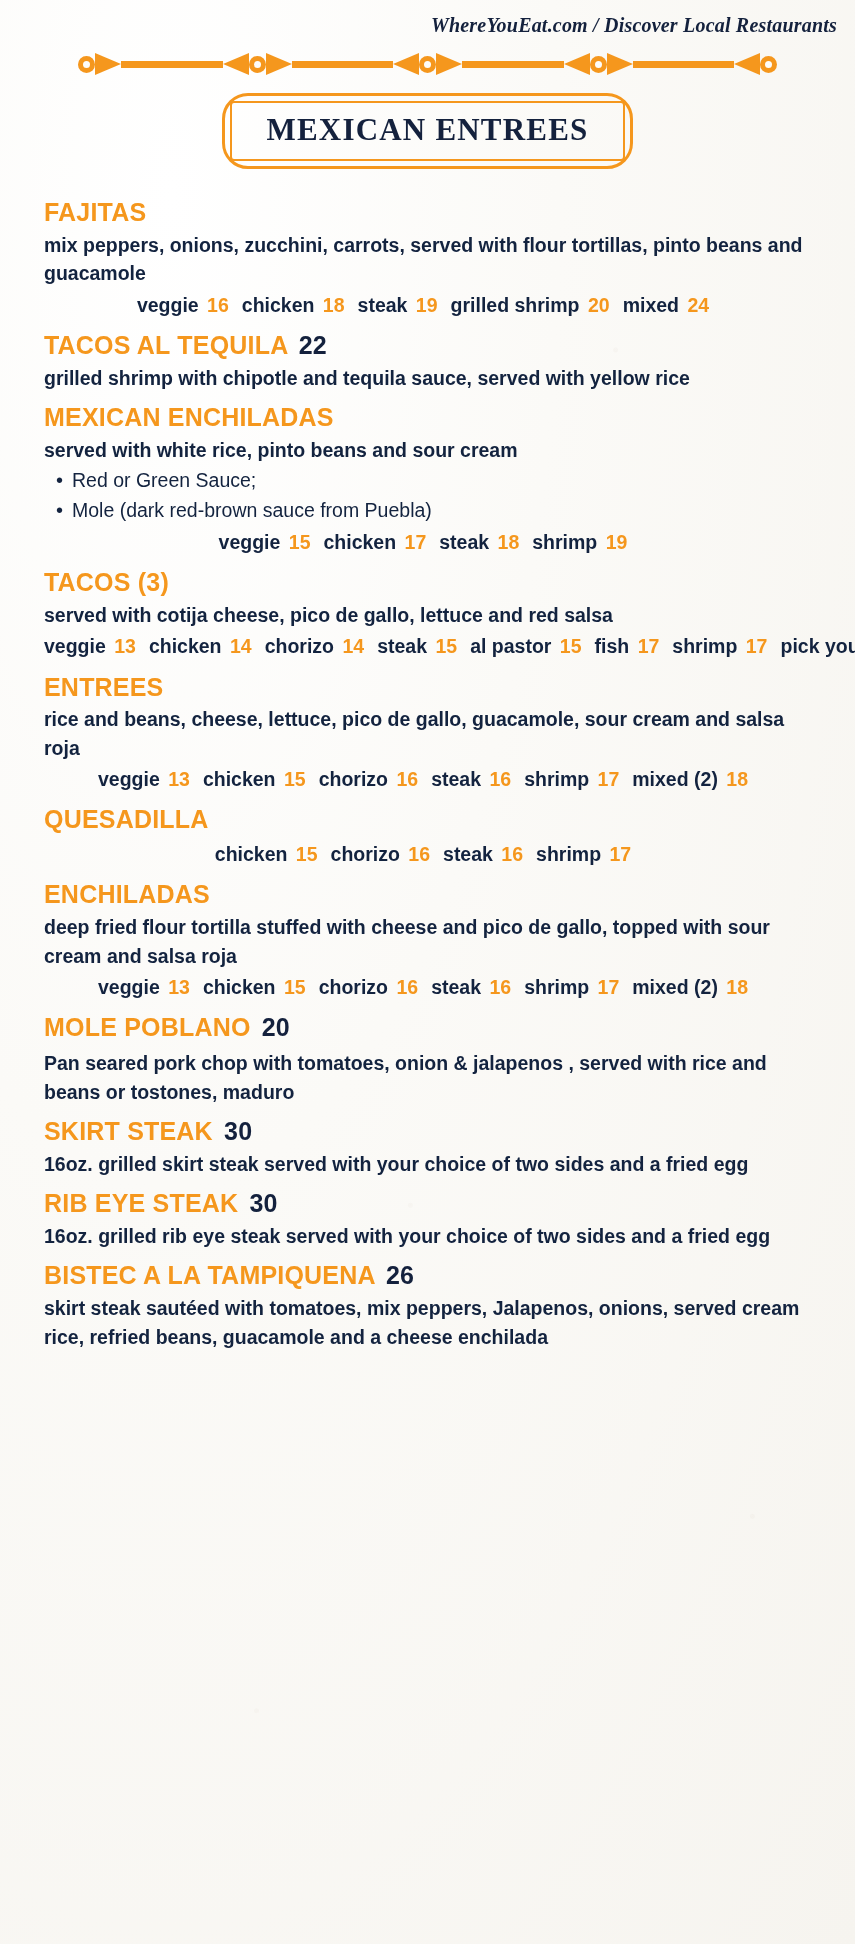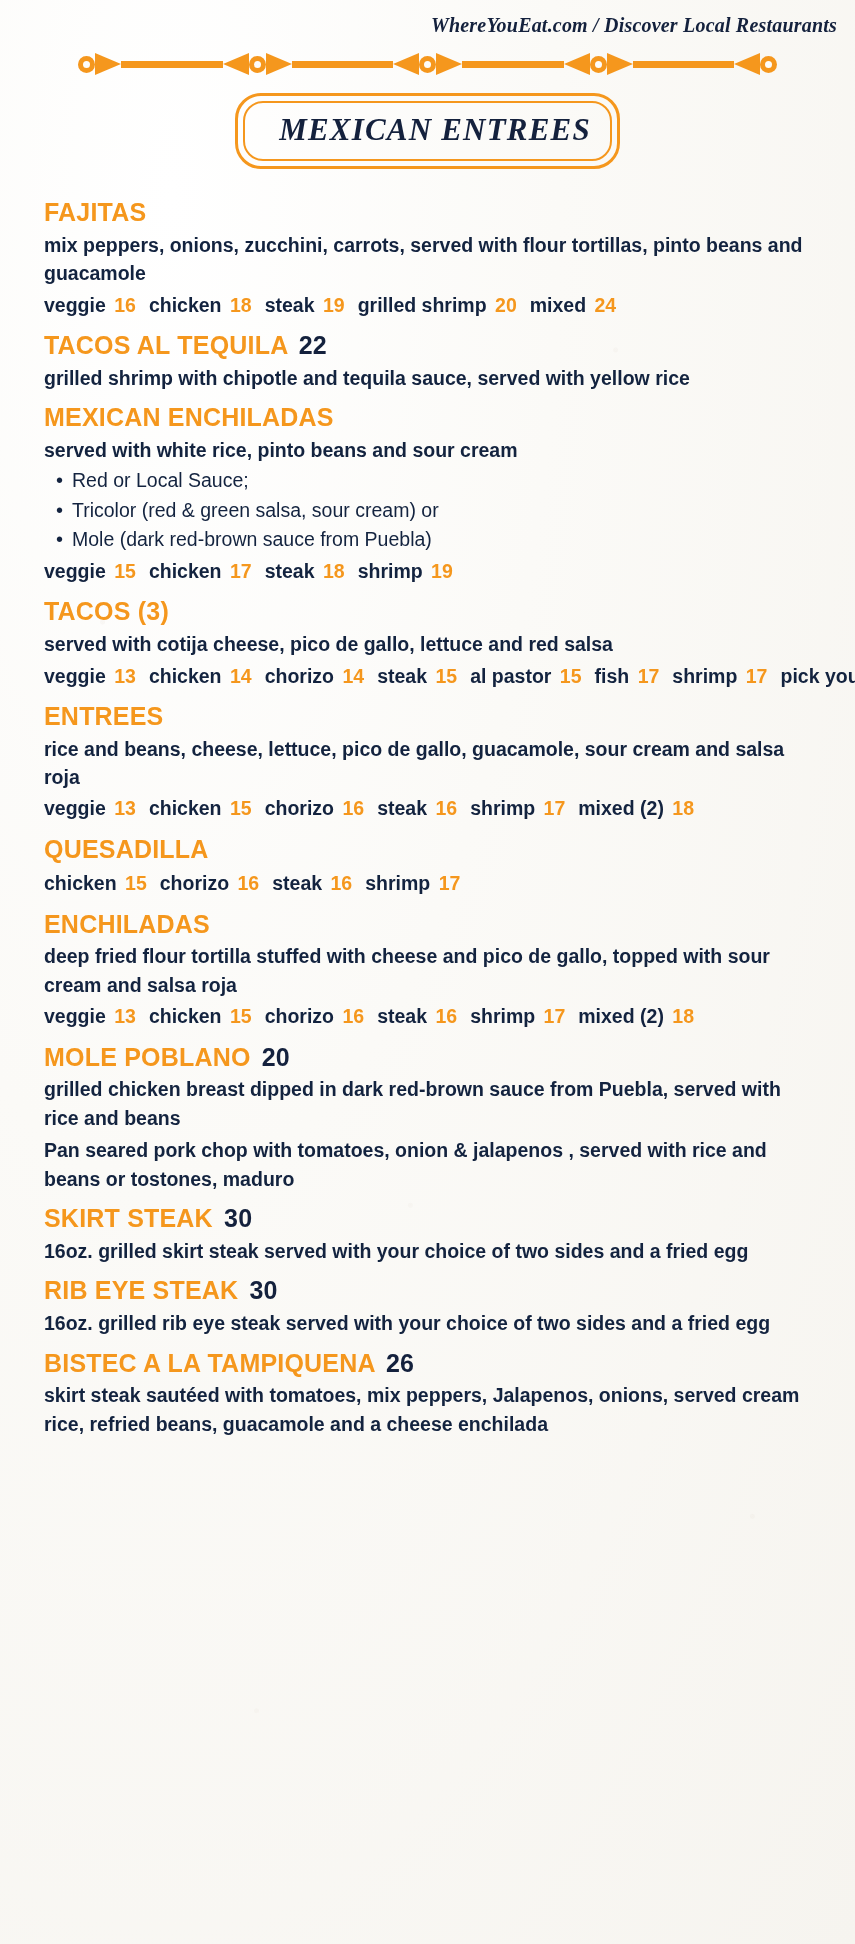--- a/index.html
+++ b/index.html
@@ -105,23 +105,22 @@
     justify-content: center;
     margin-top: 12px;
   }
   .plaque {
     border: 3px solid #f5971d;
     border-radius: 26px;
     padding: 5px;
   }
   .plaque-inner {
     border: 2px solid #f5971d;
-    border-radius: 20px;
-    padding: 9px 19px 11px 34px;
-    font-style: italic;
+    border-radius: 4px;
+    padding: 9px 34px 11px 34px;
   }
   .plaque-title {
     font-family: "Liberation Serif", serif;
     font-weight: bold;
     font-size: 31px;
     letter-spacing: 1.2px;
     color: #14213d;
     white-space: nowrap;
   }
 
@@ -175,20 +174,21 @@
     top: -1px;
     color: #13233f;
     font-size: 20px;
   }
   .prices {
     font-size: 19.5px;
     font-weight: 600;
     color: #13233f;
     line-height: 1.55;
     margin-top: 2px;
+    text-align: center;
   }
   .prices .opt { white-space: nowrap; margin-right: 13px; }
   .prices .p { color: #f5971d; font-weight: bold; margin-left: 3px; }
 </style>
 </head>
 <body>
 
 <div class="page">
 
   <div class="watermark">WhereYouEat.com / Discover Local Restaurants</div>
@@ -230,22 +230,21 @@
         <div class="prices"><span class="opt"><span>veggie</span> <span class="p">16</span></span><span class="opt"><span>chicken</span> <span class="p">18</span></span><span class="opt"><span>steak</span> <span class="p">19</span></span><span class="opt"><span>grilled shrimp</span> <span class="p">20</span></span><span class="opt"><span>mixed</span> <span class="p">24</span></span></div>
       </div>
       <div class="item">
         <div class="item-head"><span>TACOS AL TEQUILA</span> <span class="hprice">22</span></div>
         <div class="desc">grilled shrimp with chipotle and tequila sauce, served with yellow rice</div>
       </div>
       <div class="item">
         <div class="item-head"><span>MEXICAN ENCHILADAS</span></div>
         <div class="desc">served with white rice, pinto beans and sour cream</div>
         <ul class="bullets">
-          <li>Red or Local Sauce;</li>
-          <li>Tricolor (red &amp; green salsa, sour cream) or</li>
+          <li>Red or Green Sauce;</li>
           <li>Mole (dark red-brown sauce from Puebla)</li>
         </ul>
         <div class="prices"><span class="opt"><span>veggie</span> <span class="p">15</span></span><span class="opt"><span>chicken</span> <span class="p">17</span></span><span class="opt"><span>steak</span> <span class="p">18</span></span><span class="opt"><span>shrimp</span> <span class="p">19</span></span></div>
       </div>
       <div class="item">
         <div class="item-head"><span>TACOS (3)</span></div>
         <div class="desc">served with cotija cheese, pico de gallo, lettuce and red salsa</div>
         <div class="prices"><span class="opt"><span>veggie</span> <span class="p">13</span></span><span class="opt"><span>chicken</span> <span class="p">14</span></span><span class="opt"><span>chorizo</span> <span class="p">14</span></span><span class="opt"><span>steak</span> <span class="p">15</span></span><span class="opt"><span>al pastor</span> <span class="p">15</span></span><span class="opt"><span>fish</span> <span class="p">17</span></span><span class="opt"><span>shrimp</span> <span class="p">17</span></span><span class="opt"><span>pick your 3 favorites</span> </span></div>
       </div>
       <div class="item">
@@ -257,21 +256,20 @@
         <div class="item-head"><span>QUESADILLA</span></div>
         <div class="prices"><span class="opt"><span>chicken</span> <span class="p">15</span></span><span class="opt"><span>chorizo</span> <span class="p">16</span></span><span class="opt"><span>steak</span> <span class="p">16</span></span><span class="opt"><span>shrimp</span> <span class="p">17</span></span></div>
       </div>
       <div class="item">
         <div class="item-head"><span>ENCHILADAS</span></div>
         <div class="desc">deep fried flour tortilla stuffed with cheese and pico de gallo, topped with sour cream and salsa roja</div>
         <div class="prices"><span class="opt"><span>veggie</span> <span class="p">13</span></span><span class="opt"><span>chicken</span> <span class="p">15</span></span><span class="opt"><span>chorizo</span> <span class="p">16</span></span><span class="opt"><span>steak</span> <span class="p">16</span></span><span class="opt"><span>shrimp</span> <span class="p">17</span></span><span class="opt"><span>mixed (2)</span> <span class="p">18</span></span></div>
       </div>
       <div class="item">
         <div class="item-head"><span>MOLE POBLANO</span> <span class="hprice">20</span></div>
-        <div class="desc">grilled chicken breast dipped in dark red-brown sauce from Puebla, served with rice and beans</div>
       </div>
       <div class="item">
         <div class="desc">Pan seared pork chop with  tomatoes, onion &amp; jalapenos , served with rice and beans or tostones, maduro</div>
       </div>
       <div class="item">
         <div class="item-head"><span>SKIRT STEAK</span> <span class="hprice">30</span></div>
         <div class="desc">16oz. grilled skirt steak served with your choice of two sides and a fried egg</div>
       </div>
       <div class="item">
         <div class="item-head"><span>RIB EYE STEAK</span> <span class="hprice">30</span></div>

